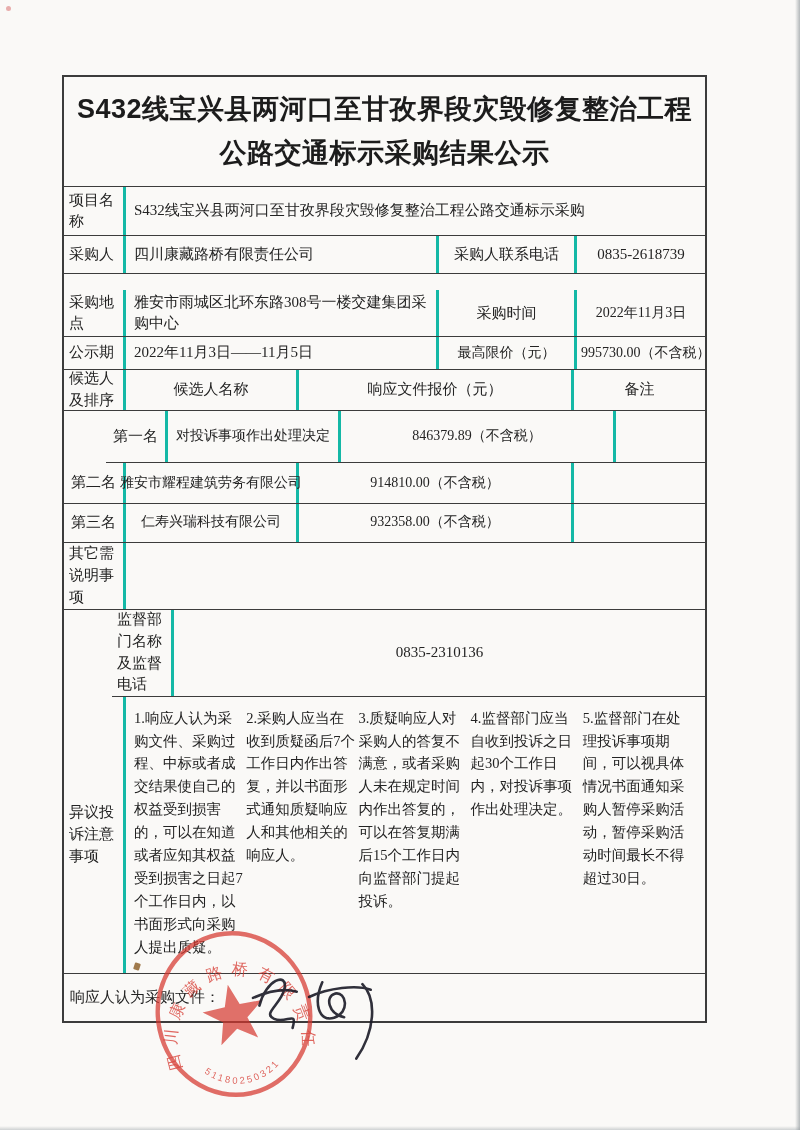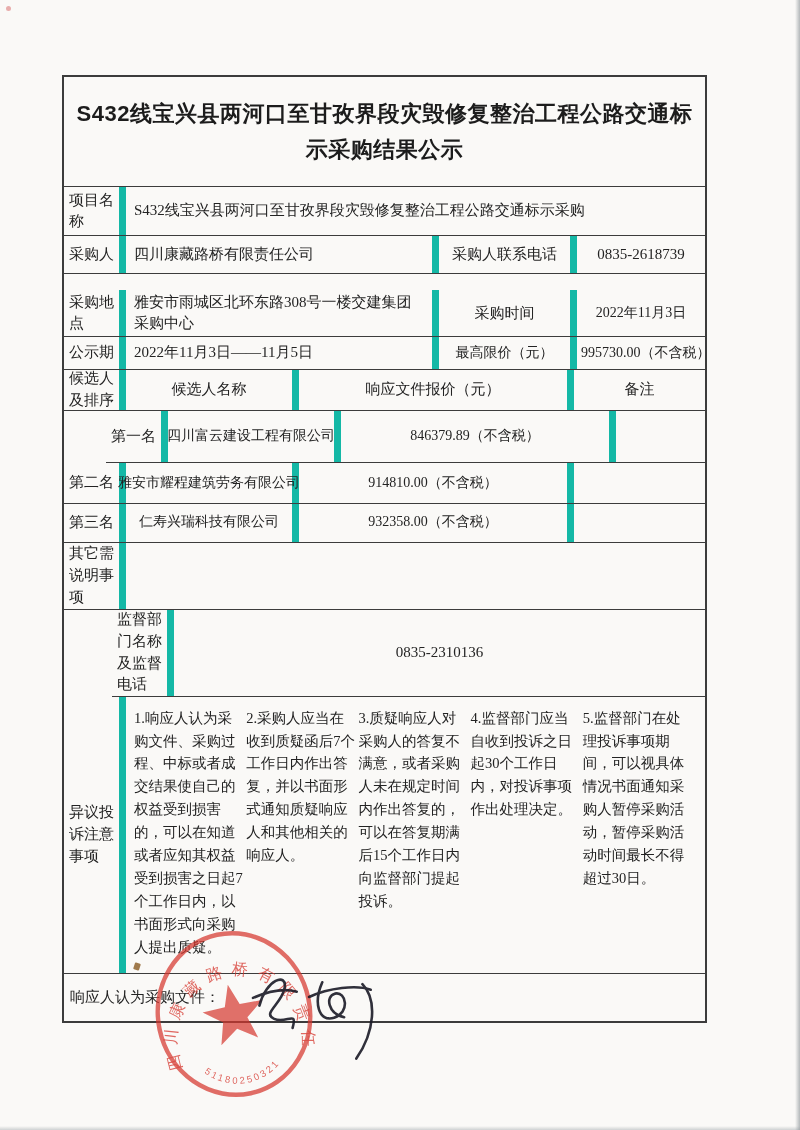--- a/index.html
+++ b/index.html
@@ -19,21 +19,21 @@
   .scan-speck{position:absolute;left:134px;top:963px;width:6px;height:7px;
     background:#8a5a20;opacity:.8;transform:rotate(18deg);border-radius:1px;}
 
   .doc-table{
     position:absolute;left:62px;top:75px;width:645px;height:948px;
     border:2px solid #3c3c3c;box-sizing:border-box;
     display:flex;flex-direction:column;
   }
   .tr{display:flex;flex-direction:row;box-sizing:border-box;border-bottom:1px solid #3c3c3c;}
   .tr:last-child{border-bottom:none;}
-  .td{box-sizing:border-box;border-right:7px solid #14b8a6;display:flex;align-items:center;
+  .td{box-sizing:border-box;border-right:3px solid #14b8a6;display:flex;align-items:center;
     font-size:15px;line-height:1.45;}
   .td:last-child{border-right:none;}
   .label-cell{width:62px;flex:0 0 62px;justify-content:flex-start;padding:2px 3px 2px 5px;
     text-align:left;}
   .val-left{justify-content:flex-start;text-align:left;padding:3px 8px;}
   .val-center{justify-content:center;text-align:center;padding:2px 4px;}
 
   .r-title{height:113px;}
   .r-project{height:50px;}
   .r-purchaser{height:39px;}
@@ -43,21 +43,21 @@
   .r-cand1{height:54px;margin-left:42px;}
   .r-cand2{height:41px;}
   .r-cand3{height:40px;}
   .r-other{height:67px;}
   .r-supervision{height:87px;margin-left:48px;}
   .r-objection{height:284px;}
   .r-signature{height:48px;}
 
   .title-cell{flex:1;justify-content:center;text-align:center;
     font-family:"Liberation Sans","DejaVu Sans",sans-serif;
-    font-weight:700;font-size:22px;line-height:1.62;letter-spacing:.5px;
+    font-weight:700;font-size:27px;line-height:1.62;letter-spacing:.5px;
     padding:0 12px;color:#1c1c1c;}
 
   .w-val{width:313px;flex:0 0 313px;}
   .w-lab2{width:138px;flex:0 0 138px;}
   .w-val2{flex:1;}
   .w-name{width:173px;flex:0 0 173px;}
   .w-price{width:275px;flex:0 0 275px;}
   .w-remark{flex:1;}
   .nowrap{white-space:nowrap;}
   .fs13{font-size:14px;}
@@ -119,21 +119,21 @@
 
     <div class="tr r-cand-header">
       <div class="td label-cell">候选人及排序</div>
       <div class="td val-center w-name">候选人名称</div>
       <div class="td val-center w-price">响应文件报价（元）</div>
       <div class="td val-center w-remark">备注</div>
     </div>
 
     <div class="tr r-cand1">
       <div class="td val-center label-cell" style="justify-content:center">第一名</div>
-      <div class="td val-center w-name fs14 nowrap">四川富云建设工程有限公司</div>
+      <div class="td val-center w-name fs14 nowrap">对投诉事项作出处理决定</div>
       <div class="td val-center w-price fs14 nowrap">846379.89（不含税）</div>
       <div class="td val-center w-remark"></div>
     </div>
 
     <div class="tr r-cand2">
       <div class="td val-center label-cell" style="justify-content:center">第二名</div>
       <div class="td val-center w-name fs13 nowrap">雅安市耀程建筑劳务有限公司</div>
       <div class="td val-center w-price fs14 nowrap">914810.00（不含税）</div>
       <div class="td val-center w-remark"></div>
     </div>

